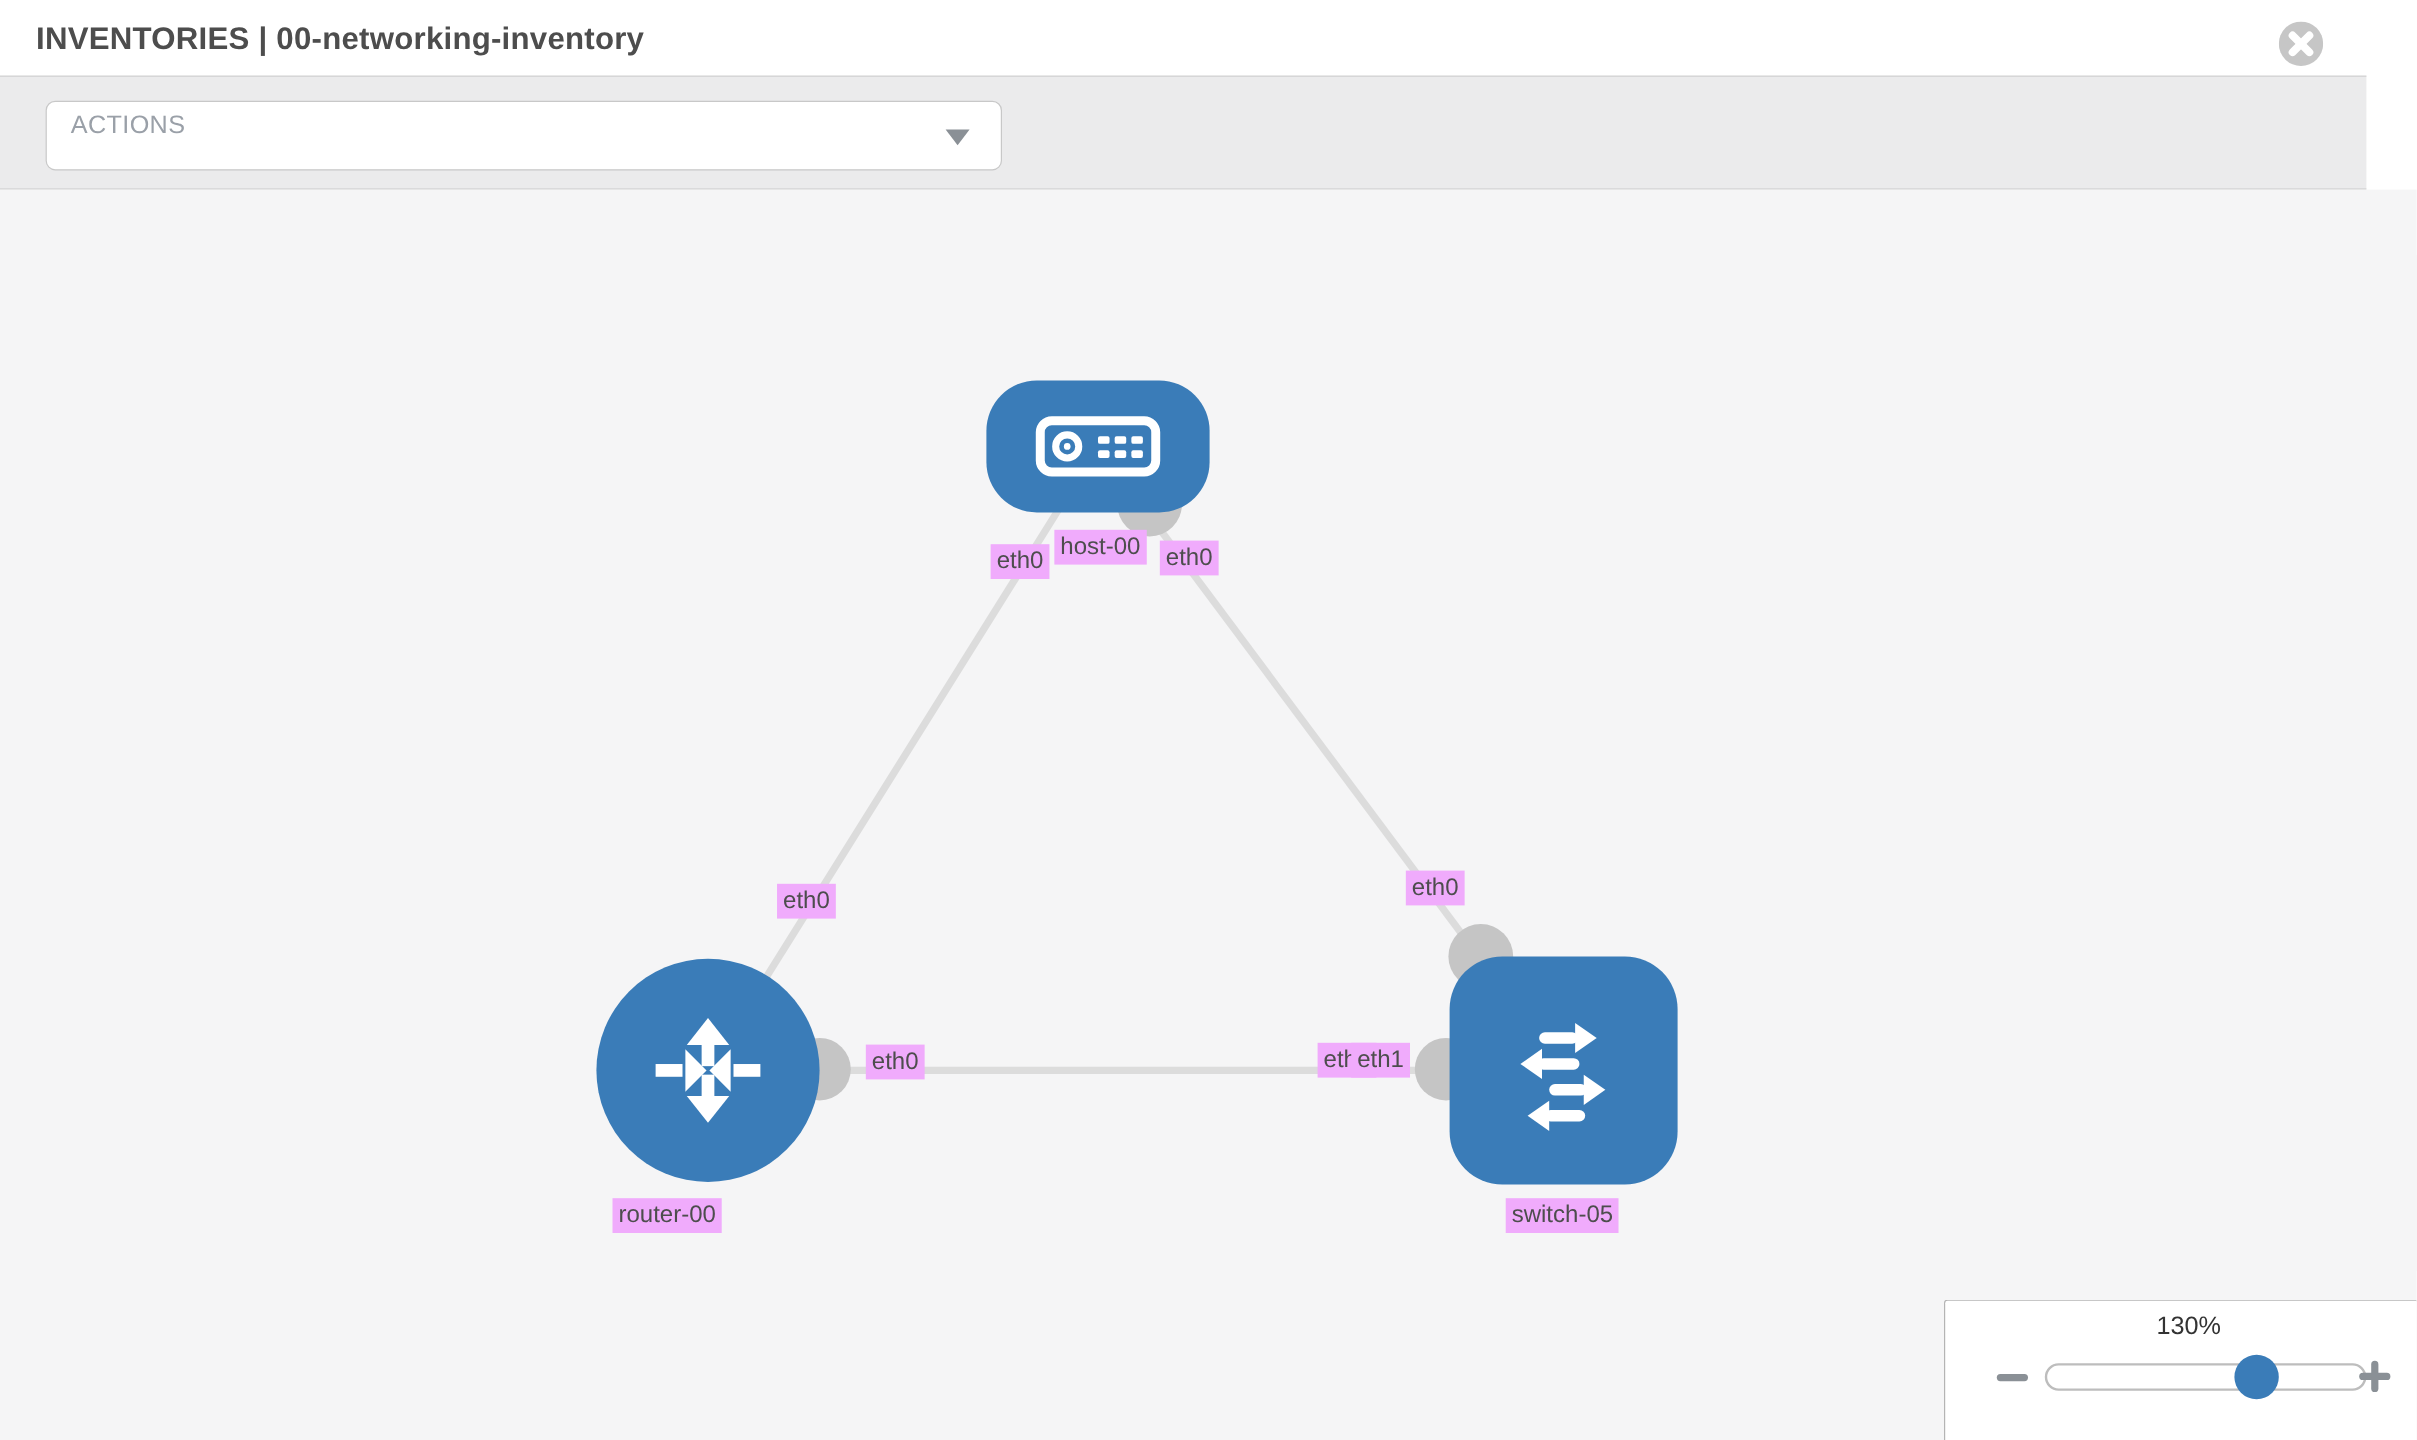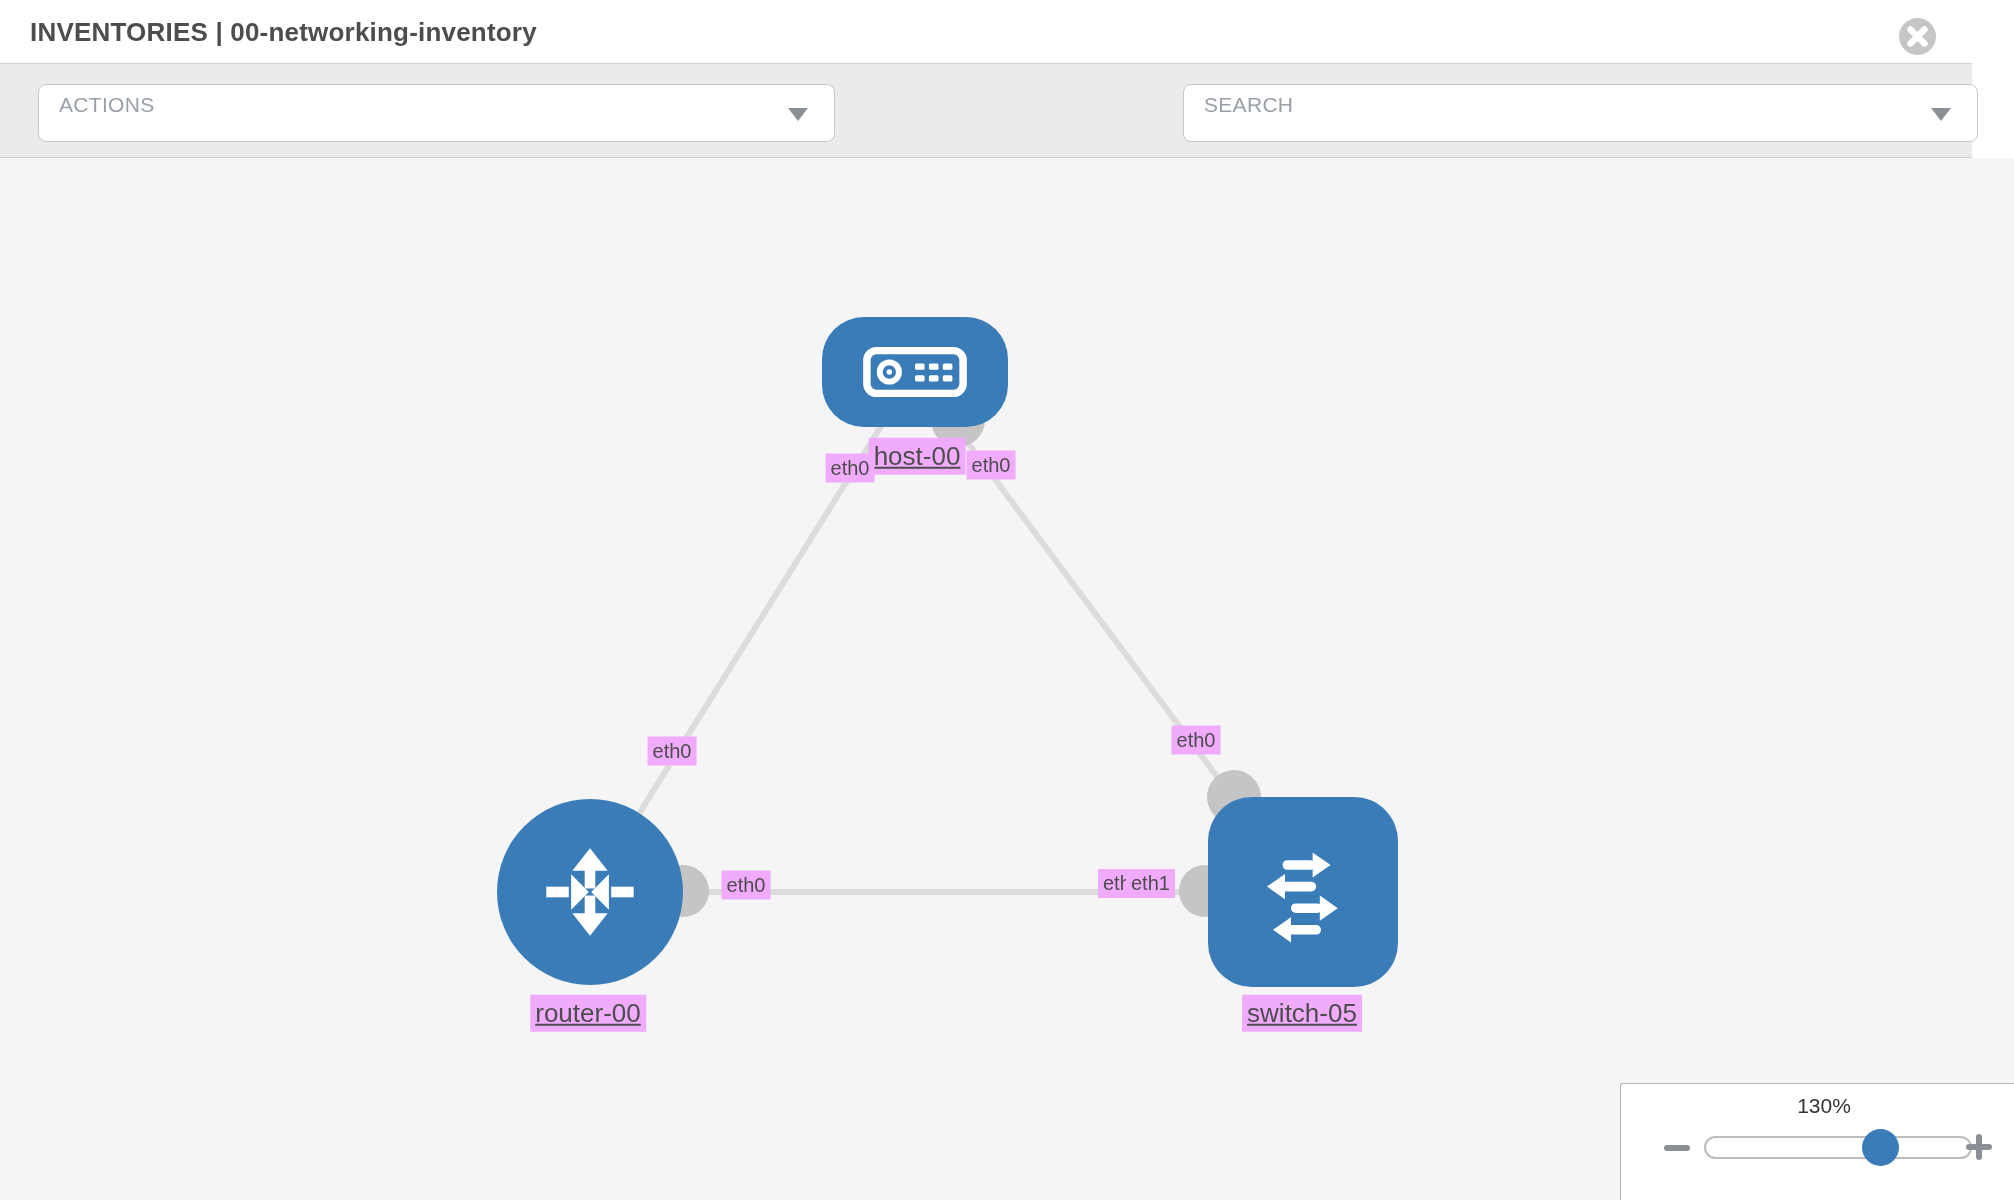--- a/index.html
+++ b/index.html
@@ -41,21 +41,21 @@
   .links-svg{position:absolute;left:0;top:0;}
 
   .node{position:absolute;background:var(--node-color);display:flex;
     align-items:center;justify-content:center;cursor:pointer;}
   .node-host{left:822px;top:159px;width:186px;height:110px;border-radius:42px;}
   .node-router{left:497px;top:641px;width:186px;height:186px;border-radius:50%;}
   .node-switch{left:1208px;top:639px;width:190px;height:190px;border-radius:44px;}
 
   .tlabel{position:absolute;background:#f0abfc;color:var(--label-text);
     white-space:nowrap;line-height:1.25;padding:2px 5px;}
-  .nlabel{font-size:26px;transform:translate(-50%,-50%);text-decoration:underline;}
+  .nlabel{font-size:20px;transform:translate(-50%,-50%);}
   .ilabel{font-size:20px;transform:translate(-50%,-50%);}
   .ilabel-abs{font-size:20px;}
 
   
   .zoom-panel{position:absolute;right:0;bottom:0;width:394px;height:117px;background:#fff;
     border:1px solid #b4b4b4;border-right:none;border-bottom:none;border-top-left-radius:3px;padding-left:13px;}
   .zoom-level{margin-top:10px;text-align:center;font-size:21px;color:#333;}
   .zoom-row{position:relative;height:60px;}
   .zoom-minus{position:absolute;left:30px;top:16px;width:26px;height:26px;cursor:pointer;}
   .zoom-minus .bar{position:absolute;left:0;top:11px;width:26px;height:6px;border-radius:3px;
@@ -96,24 +96,20 @@
       <svg width="31" height="31" viewBox="0 0 512 512">
         <path fill="#858c96" d="M507.73 109.1c-2.24-9.03-13.54-12.09-20.12-5.51l-74.36 74.36-67.88-11.31-11.31-67.88 74.36-74.36c6.62-6.62 3.43-17.9-5.66-20.16-47.38-11.74-99.55.91-136.58 37.93-39.64 39.64-50.55 97.1-34.05 147.2L18.74 402.76c-24.99 24.99-24.99 65.51 0 90.5 24.99 24.99 65.51 24.99 90.5 0l213.21-213.21c50.12 16.71 107.47 5.68 147.37-34.22 37.07-37.07 49.7-89.32 37.91-136.73zM64 472c-13.25 0-24-10.75-24-24 0-13.26 10.75-24 24-24s24 10.74 24 24c0 13.25-10.75 24-24 24z"></path>
       </svg>
       <svg width="32" height="32" viewBox="0 0 512 512">
         <g transform="translate(512,0) scale(-1,1)">
           <path fill="#858c96" d="M512 176.001C512 273.203 433.202 352 336 352c-11.22 0-22.19-1.062-32.827-3.069l-24.012 27.014A23.999 23.999 0 0 1 261.223 384H224v40c0 13.255-10.745 24-24 24h-40v40c0 13.255-10.745 24-24 24H24c-13.255 0-24-10.745-24-24v-78.059c0-6.365 2.529-12.47 7.029-16.971l161.802-161.802C163.108 213.814 160 195.271 160 176 160 78.798 238.797.001 335.999 0 433.488-.001 512 78.511 512 176.001zM336 128c0 26.51 21.49 48 48 48s48-21.49 48-48-21.49-48-48-48-48 21.49-48 48z"></path>
         </g>
       </svg>
     </div>
 
-    <div class="select-box search-box">
-      <span class="ph">SEARCH</span>
-      <span class="caret"></span>
-    </div>
   </div>
 
   <div class="canvas">
 
     <svg class="links-svg" width="2014" height="1042" viewBox="0 0 2014 1042">
       <line x1="915" y1="214" x2="590" y2="734" stroke="var(--link-color)" stroke-width="6"></line>
       <line x1="915" y1="214" x2="1303" y2="734" stroke="var(--link-color)" stroke-width="6"></line>
       <line x1="590" y1="734" x2="1303" y2="734" stroke="var(--link-color)" stroke-width="6"></line>
       <circle cx="958" cy="262" r="27" fill="var(--port-color)"></circle>
       <circle cx="683" cy="733" r="26" fill="var(--port-color)"></circle>
@@ -159,21 +155,21 @@
           <polygon points="35,35 35,56 20,45.5"></polygon>
           <rect x="40" y="59.5" width="26" height="8" rx="4"></rect>
           <polygon points="64,53 64,74 79,63.5"></polygon>
           <rect x="37" y="77.5" width="28" height="8" rx="4"></rect>
           <polygon points="40,71 40,92 25,81.5"></polygon>
         </g>
       </svg>
     </div>
 
     <div class="tlabel nlabel" style="left:917px;top:298px;">host-00</div>
-    <div class="tlabel nlabel" style="left:588px;top:855px;">router-00</div>
+    <div class="tlabel nlabel" style="left:556px;top:855px;">router-00</div>
     <div class="tlabel nlabel" style="left:1302px;top:855px;">switch-05</div>
 
     <div class="tlabel ilabel" style="left:850px;top:310px;">eth0</div>
     <div class="tlabel ilabel" style="left:991px;top:307px;">eth0</div>
     <div class="tlabel ilabel" style="left:672px;top:593px;">eth0</div>
     <div class="tlabel ilabel" style="left:746px;top:727px;">eth0</div>
     <div class="tlabel ilabel" style="left:1196px;top:582px;">eth0</div>
     <div class="tlabel ilabel-abs" style="left:1098px;top:711px;">eth0</div>
     <div class="tlabel ilabel-abs" style="left:1126px;top:711px;">eth1</div>
 

